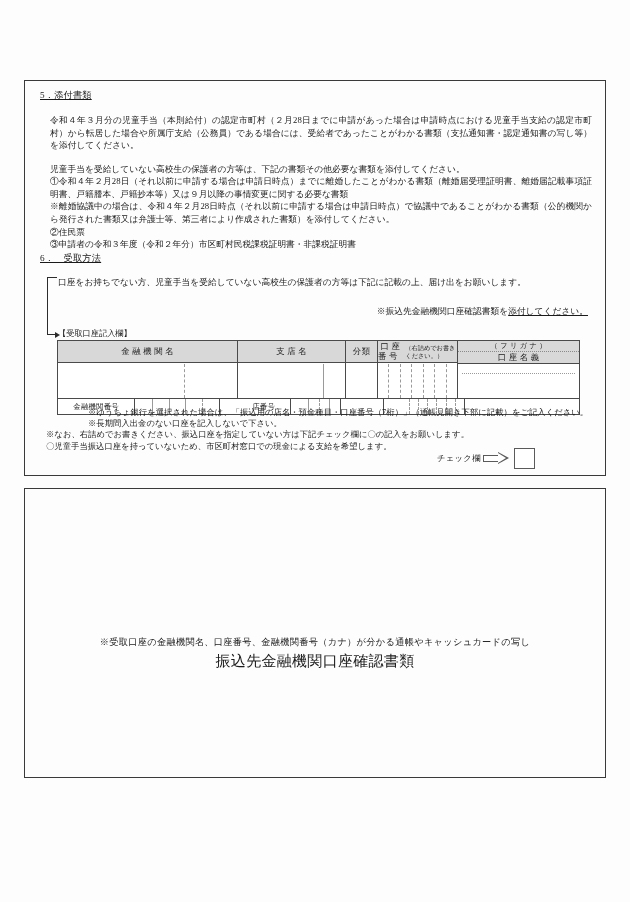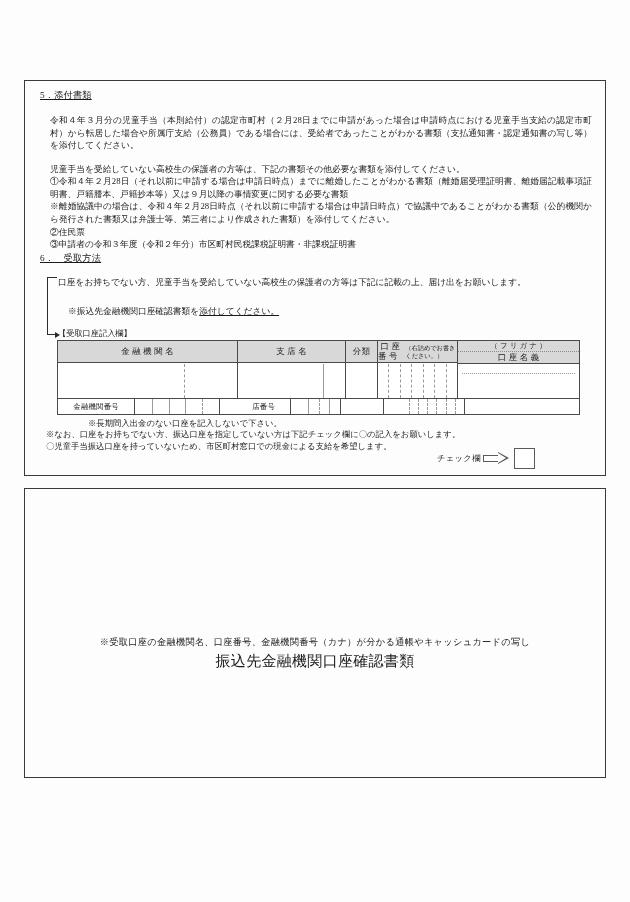--- a/index.html
+++ b/index.html
@@ -94,20 +94,21 @@
     position: absolute;
     left: 58px;
     top: 276px;
     width: 530px;
   }
   #sec6-attach {
     position: absolute;
     left: 68px;
     top: 305px;
     width: 520px;
+    text-align: right;
   }
   #kouza-label {
     position: absolute;
     left: 58px;
     top: 329px;
     font-size: 8.2px;
     line-height: 10px;
     white-space: pre;
   }
 
@@ -467,22 +468,23 @@
           <div class="d"></div>
           <div class="d"></div>
           <div class="d"></div>
           <div class="d"></div>
         </div>
       </div>
       <div class="cell" style="width:121px"></div>
     </div>
   </div>
 
+  <div class="note" id="note1">※ゆうちょ銀行を選択された場合は、「振込用の店名・預金種目・口座番号（7桁）」（通帳見開き下部に記載）をご記入ください。</div>
   <div class="note" id="note2">※長期間入出金のない口座を記入しないで下さい。</div>
-  <div class="note" id="note3">※なお、口座をお持ちでない方、振込口座を指定していない方は下記チェック欄に〇の記入をお願いします。</div>
+  <div class="note" id="note3">※なお、右詰めでお書きください、振込口座を指定していない方は下記チェック欄に〇の記入をお願いします。</div>
   <div class="note" id="note4">〇児童手当振込口座を持っていないため、市区町村窓口での現金による支給を希望します。</div>
 
   <div id="check-area">
     <span id="check-label">チェック欄</span>
     <span class="block-arrow">
       <span class="shaft"></span>
       <span class="head-out"></span>
       <span class="head-in"></span>
     </span>
     <span id="check-box"></span>

